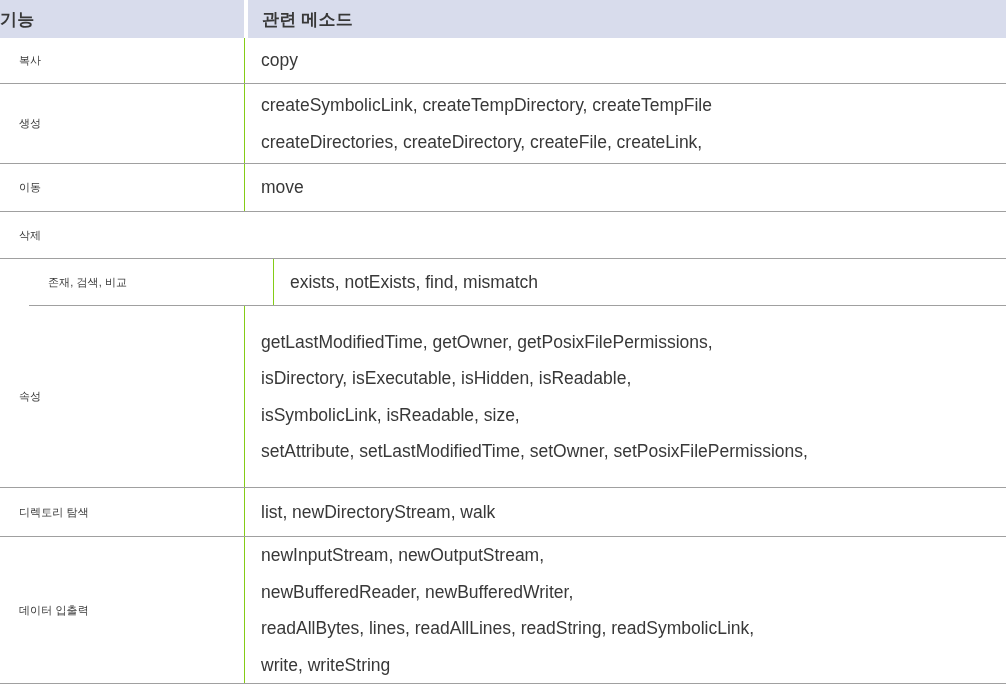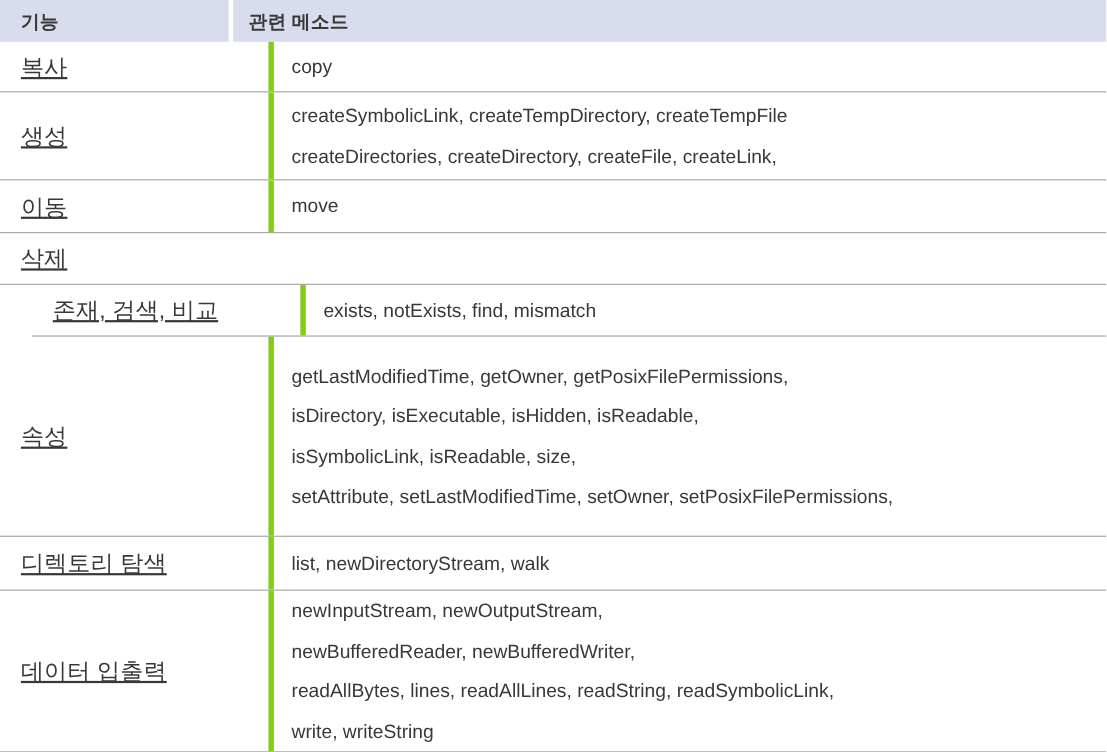--- a/index.html
+++ b/index.html
@@ -28,41 +28,40 @@
     flex: 0 0 38px;
   }
   .hdr-cell {
     background: #d8dcec;
     display: flex;
     align-items: center;
     font-weight: bold;
     font-size: 17px;
     letter-spacing: 0.2px;
   }
-  .hdr-feature { width: 208px; padding-left: 19px; }
+  .hdr-feature { width: 244px; }
   .hdr-gap { width: 4px; background: #ffffff; flex: 0 0 4px; }
   .hdr-methods { flex: 1; padding-left: 14px; text-align: center; }
   
   .row {
     display: flex;
     border-bottom: 1px solid #a0a0a0;
   }
   .cell-feature {
     width: 244px;
     flex: 0 0 244px;
     display: flex;
     align-items: center;
     padding-left: 19px;
-    font-size: 21px;
+    font-size: 11px;
     letter-spacing: 0.1px;
-    text-decoration: underline;
   }
   .cell-methods {
     flex: 1;
-    border-left: 5px solid #84cc16;
+    border-left: 1px solid #84cc16;
     display: flex;
     flex-direction: column;
     justify-content: center;
     padding-left: 16px;
     font-size: 17.5px;
   }
   .mline { line-height: 36.5px; white-space: nowrap; }
   
   .r0 { height: 46px; flex: 0 0 46px; }
   .r1 { height: 80px; flex: 0 0 80px; }

